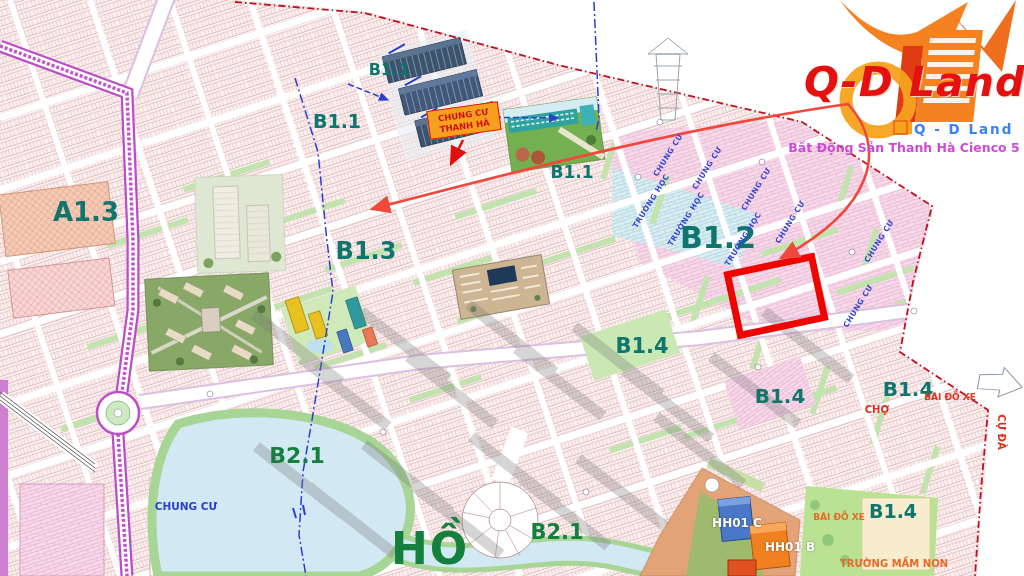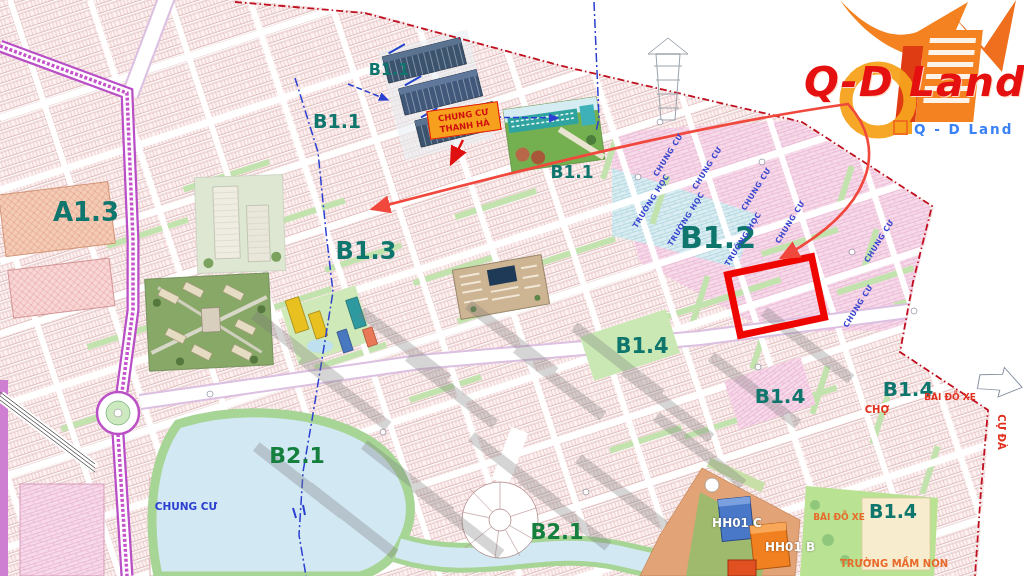--- a/index.html
+++ b/index.html
@@ -393,20 +393,21 @@
 <div class="lbl zl-magenta" style="left:389px;top:70px;font-size:16px">B1.1</div>
 <div class="lbl zl-magenta" style="left:572px;top:172px;font-size:17px">B1.1</div>
 <div class="lbl zl-magenta" style="left:718px;top:238px;font-size:30px">B1.2</div>
 <div class="lbl zl-magenta" style="left:366px;top:251px;font-size:24px">B1.3</div>
 <div class="lbl zl-magenta" style="left:642px;top:346px;font-size:21px">B1.4</div>
 <div class="lbl zl-magenta" style="left:780px;top:396px;font-size:20px">B1.4</div>
 <div class="lbl zl-magenta" style="left:908px;top:389px;font-size:20px">B1.4</div>
 <div class="lbl zl-magenta" style="left:893px;top:511px;font-size:19px">B1.4</div>
 <div class="lbl zl-blue" style="left:297px;top:456px;font-size:22px">B2.1</div>
 <div class="lbl zl-blue" style="left:557px;top:532px;font-size:21px">B2.1</div>
+<div class="lbl zl-blue" style="left:430px;top:549px;font-size:44px;letter-spacing:2px">HỒ</div>
 
 <div class="fl" style="left:668px;top:155px">CHUNG CƯ</div>
 <div class="fl" style="left:707px;top:168px">CHUNG CƯ</div>
 <div class="fl" style="left:651px;top:201px">TRƯỜNG HỌC</div>
 <div class="fl" style="left:686px;top:219px">TRƯỜNG HỌC</div>
 <div class="fl" style="left:756px;top:189px">CHUNG CƯ</div>
 <div class="fl" style="left:743px;top:239px">TRƯỜNG HỌC</div>
 <div class="fl" style="left:790px;top:222px">CHUNG CƯ</div>
 <div class="fl" style="left:879px;top:241px">CHUNG CƯ</div>
 <div class="fl" style="left:858px;top:306px">CHUNG CƯ</div>
@@ -422,15 +423,16 @@
 <div class="hh" style="left:790px;top:547px">HH01 B</div>
 
 <div class="bldg-tag">
   <div>CHUNG CƯ</div>
   <div>THANH HÀ</div>
 </div>
 
 <div class="logo">
   <div class="logo-title">Q-D Land</div>
   <div class="logo-sub"><span class="logo-sq"></span><span>Q - D Land</span></div>
+  <div class="logo-tag">Bất Động Sản Thanh Hà Cienco 5</div>
 </div>
 
 </div>
 
 </body></html>

